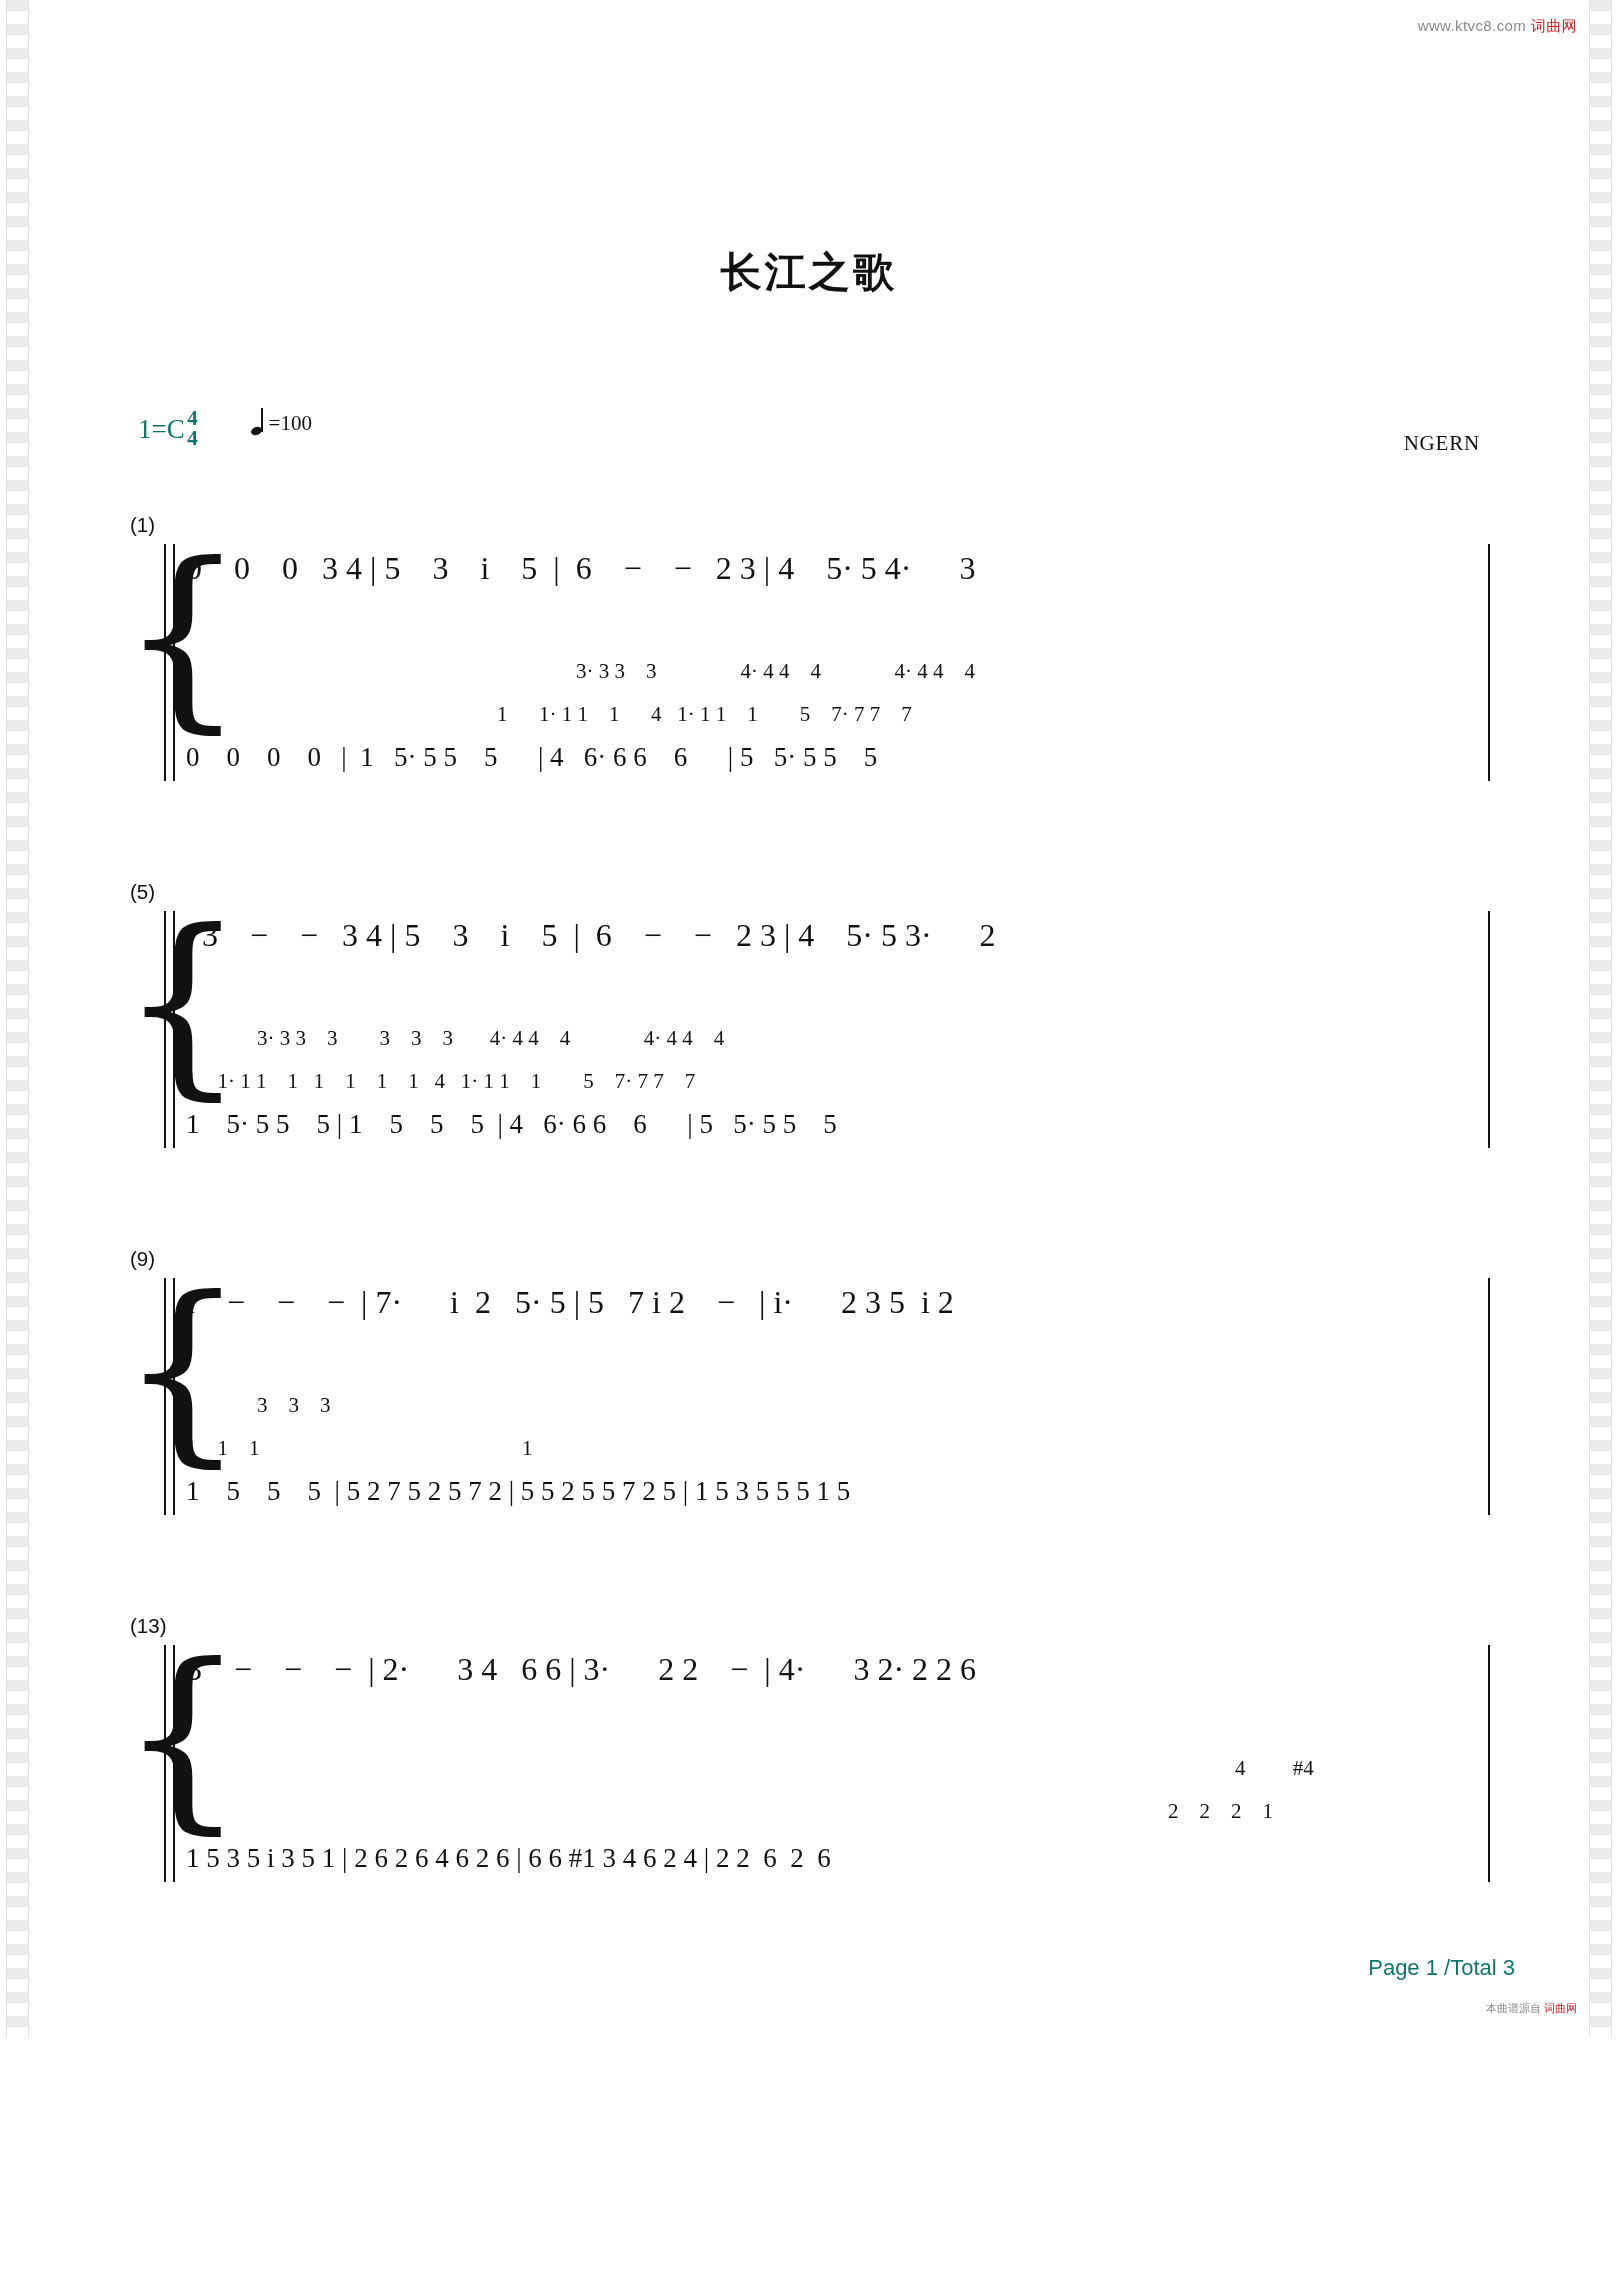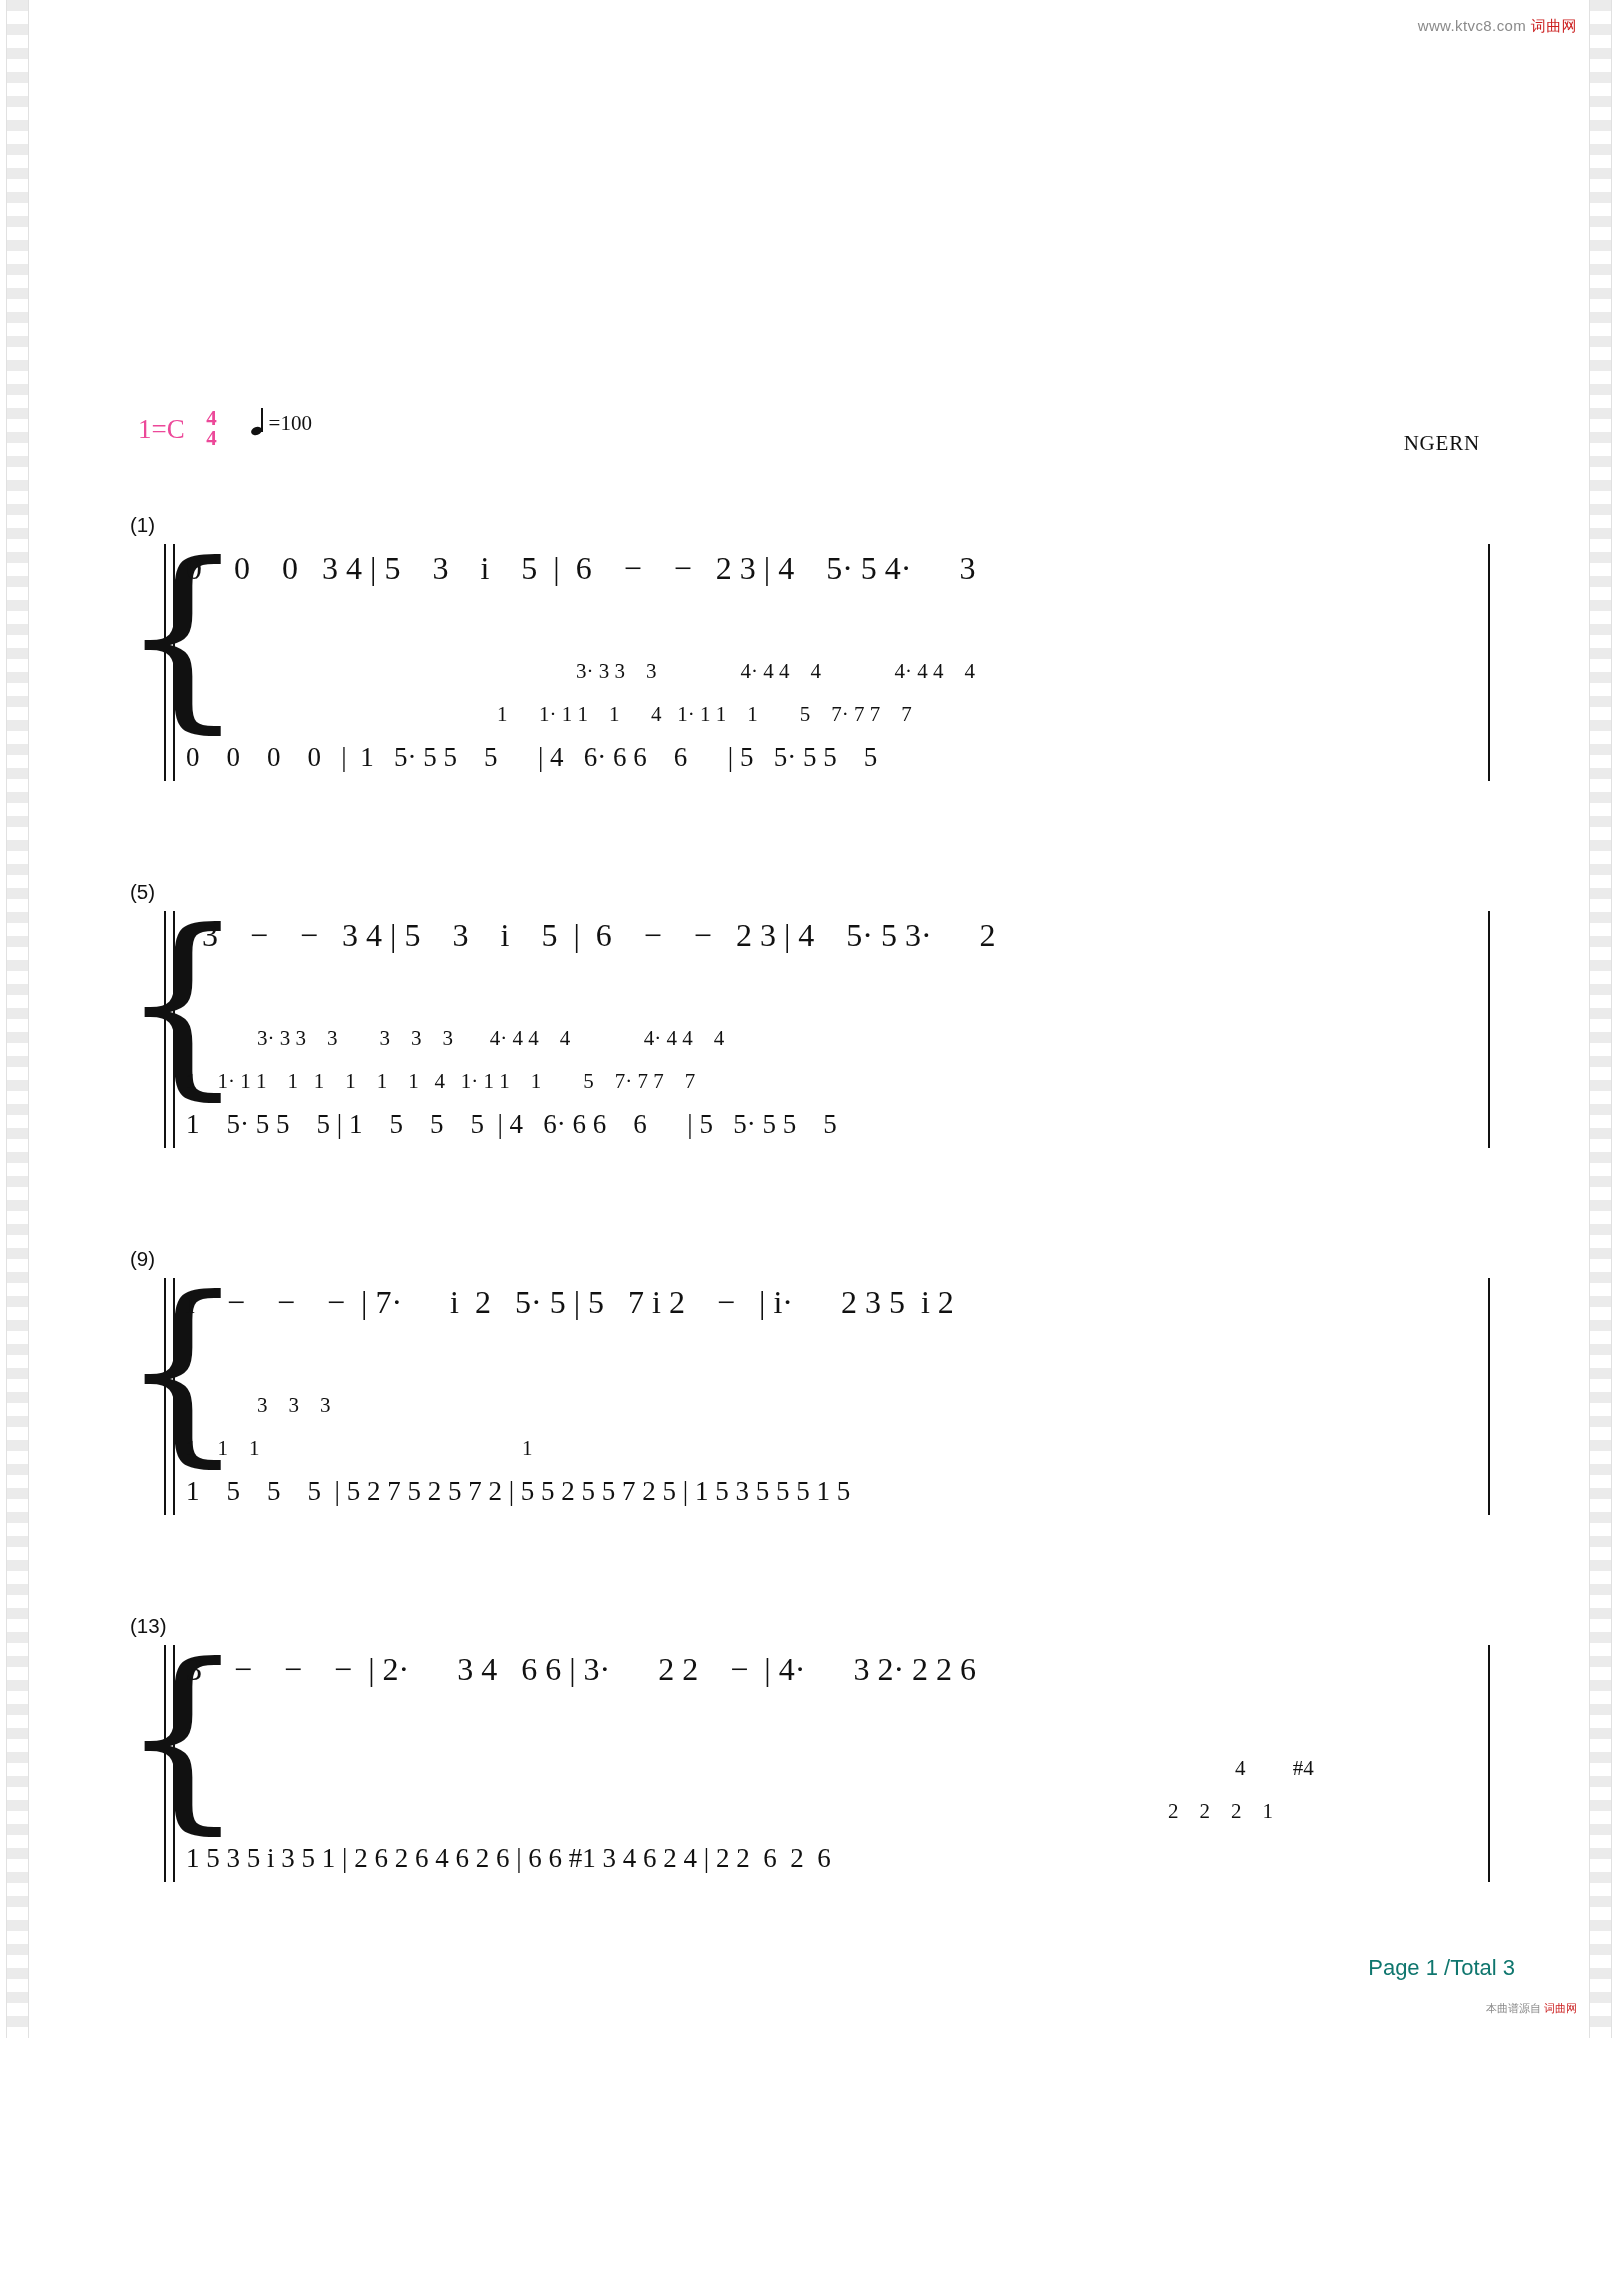--- a/index.html
+++ b/index.html
@@ -92,24 +92,24 @@
     font-size: 26px;
     color: #111;
     letter-spacing: 0.8px;
   }
   .keysig {
     position: absolute;
     top: 410px;
     left: 138px;
     font-family: "Liberation Serif", serif;
     font-size: 27px;
-    color: #ec4899;
+    color: #0f766e;
     display: flex;
     align-items: center;
-    gap: 20px;
+    gap: 1px;
   }
   .frac {
     display: inline-flex;
     flex-direction: column;
     align-items: center;
     line-height: 0.95;
     font-size: 21px;
     font-weight: bold;
     margin-left: 1.6px;
     transform: translateY(-0.8px);
@@ -212,20 +212,21 @@
 <div class="page">
 
   <div class="edge left"></div>
   <div class="edge right"></div>
 
   <div class="watermark-top">
     <span>www.ktvc8.com</span>
     <span class="red">词曲网</span>
   </div>
 
+  <div class="title">长江之歌</div>
 
   <div class="keysig">
     <span>1=C</span>
     <span class="frac">
       <span>4</span>
       <span>4</span>
     </span>
   </div>
 
   <div class="tempo">

